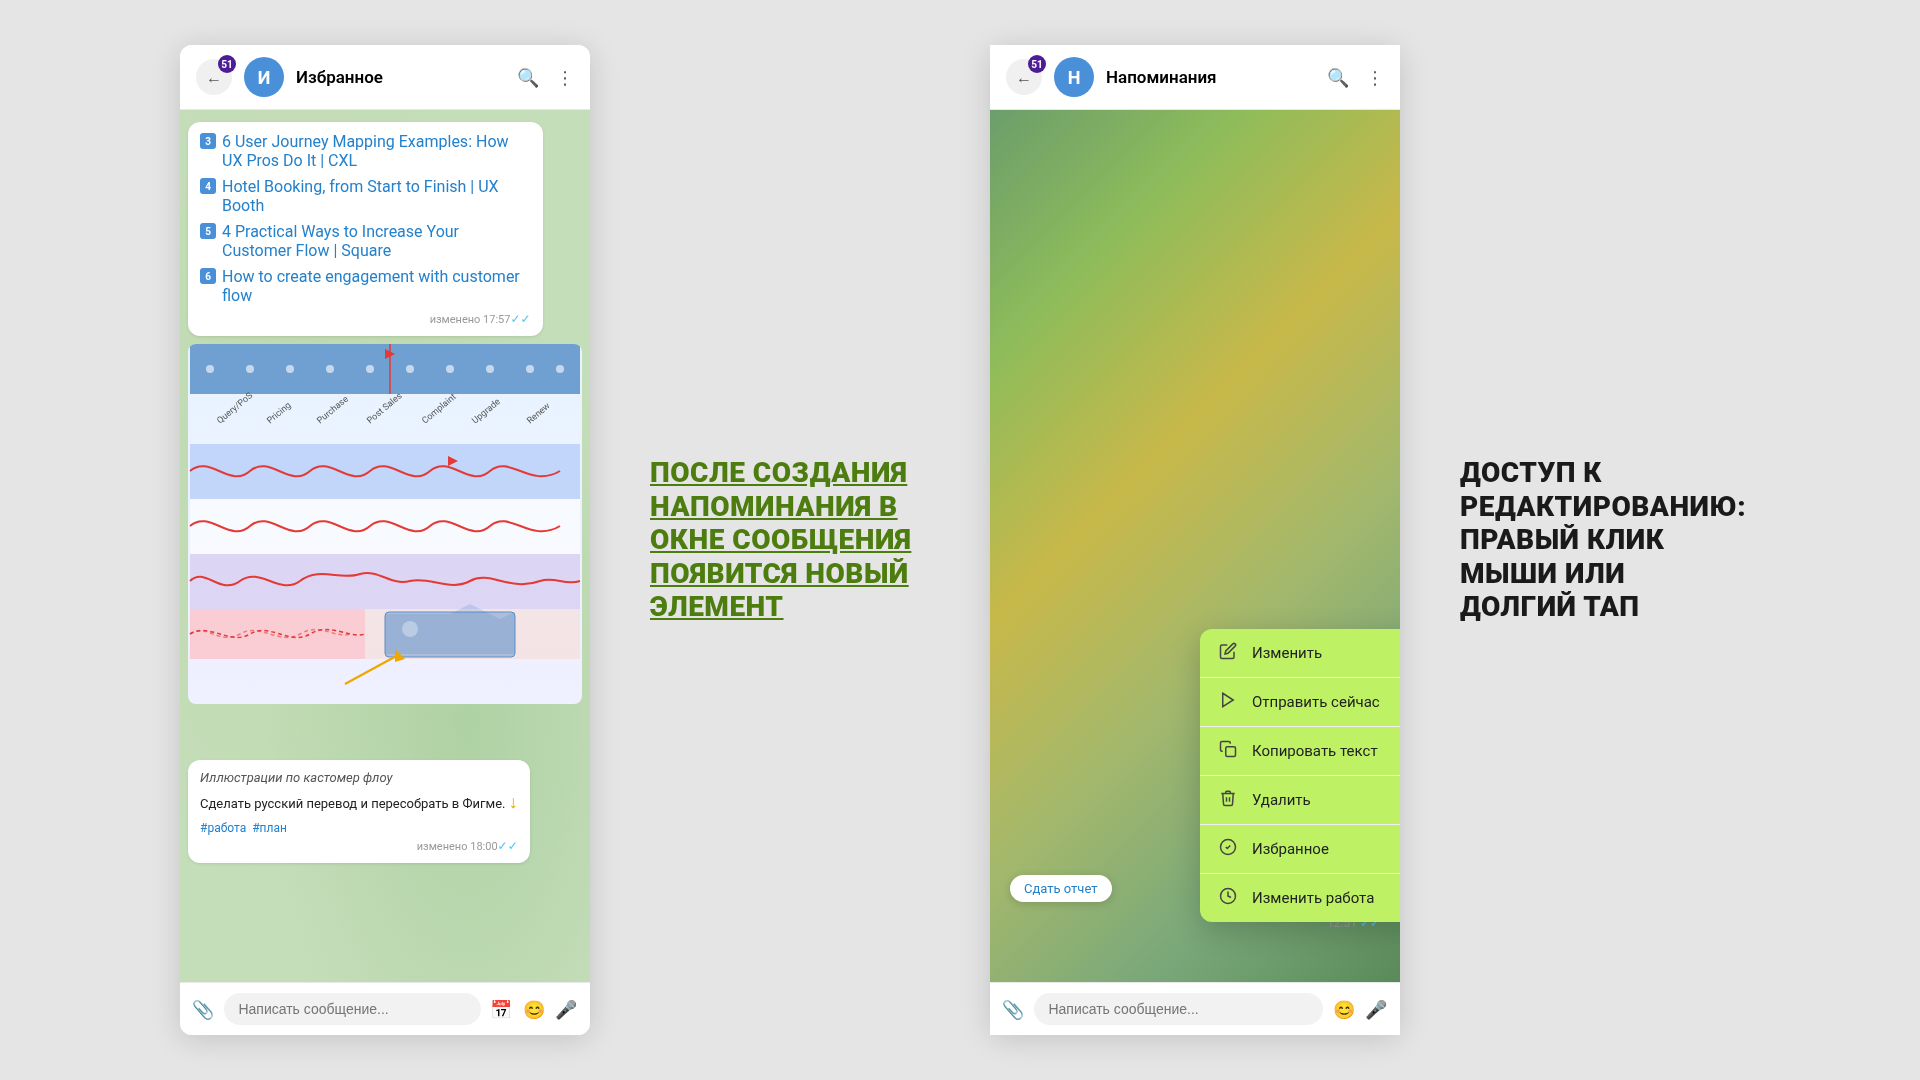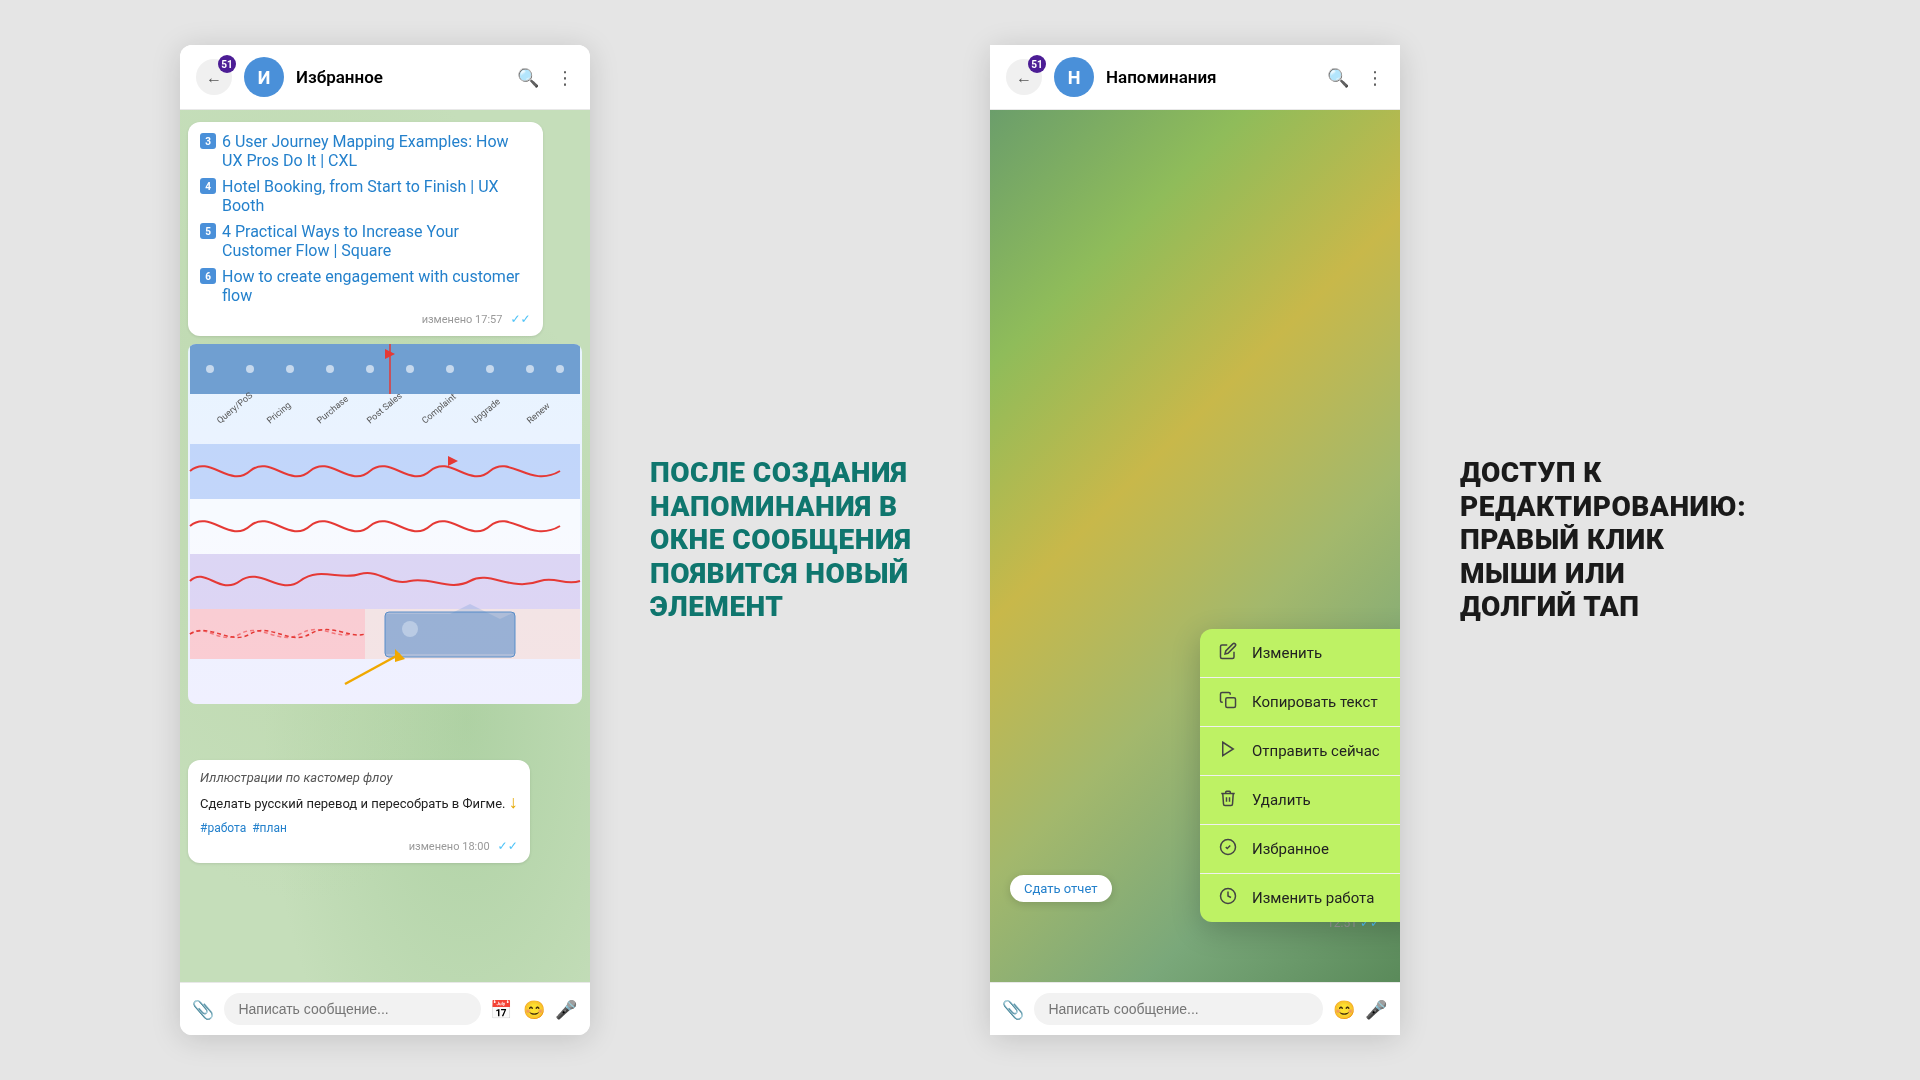--- a/index.html
+++ b/index.html
@@ -140,21 +140,21 @@
       align-items: center;
       justify-content: center;
       flex-shrink: 0;
       margin-top: 1px;
     }
 
     .message-meta {
       display: flex;
       justify-content: flex-end;
       align-items: center;
-      gap: 8px;
+      gap: 0;
       margin-top: 4px;
     }
 
     .message-time {
       font-size: 11px;
       color: #999;
     }
 
     .message-check {
       color: #4fc3f7;
@@ -240,24 +240,25 @@
 
     
     .middle-text {
       width: 280px;
       text-align: left;
     }
 
     .middle-text h2 {
       font-size: 28px;
       font-weight: 900;
-      color: #0f766e;
+      color: #4d7c0f;
       line-height: 1.2;
       text-transform: uppercase;
       letter-spacing: 0.5px;
+      text-decoration: underline;
     }
 
     
     .telegram-window-right {
       width: 410px;
       height: 990px;
       background: #fff;
       border-radius: 12px;
       box-shadow: 0 4px 30px rgba(0,0,0,0.15);
       display: flex;
@@ -547,33 +548,33 @@
             <svg width="18" height="18" viewBox="0 0 24 24" fill="none" stroke="#444" stroke-width="2">
               <path d="M11 4H4a2 2 0 0 0-2 2v14a2 2 0 0 0 2 2h14a2 2 0 0 0 2-2v-7"></path>
               <path d="M18.5 2.5a2.121 2.121 0 0 1 3 3L12 15l-4 1 1-4 9.5-9.5z"></path>
             </svg>
           </span>
           <span>Изменить</span>
         </div>
         <div class="context-menu-item">
           <span class="ctx-icon">
             <svg width="18" height="18" viewBox="0 0 24 24" fill="none" stroke="#444" stroke-width="2">
+              <polygon points="5 3 19 12 5 21 5 3"></polygon>
+            </svg>
+          </span>
+          <span>Отправить сейчас</span>
+        </div>
+        <div class="context-menu-item">
+          <span class="ctx-icon">
+            <svg width="18" height="18" viewBox="0 0 24 24" fill="none" stroke="#444" stroke-width="2">
               <rect x="9" y="9" width="13" height="13" rx="2" ry="2"></rect>
               <path d="M5 15H4a2 2 0 0 1-2-2V4a2 2 0 0 1 2-2h9a2 2 0 0 1 2 2v1"></path>
             </svg>
           </span>
           <span>Копировать текст</span>
-        </div>
-        <div class="context-menu-item">
-          <span class="ctx-icon">
-            <svg width="18" height="18" viewBox="0 0 24 24" fill="none" stroke="#444" stroke-width="2">
-              <polygon points="5 3 19 12 5 21 5 3"></polygon>
-            </svg>
-          </span>
-          <span>Отправить сейчас</span>
         </div>
         <div class="context-menu-item">
           <span class="ctx-icon">
             <svg width="18" height="18" viewBox="0 0 24 24" fill="none" stroke="#444" stroke-width="2">
               <polyline points="3 6 5 6 21 6"></polyline>
               <path d="M19 6l-1 14a2 2 0 0 1-2 2H8a2 2 0 0 1-2-2L5 6"></path>
               <path d="M10 11v6M14 11v6"></path>
               <path d="M9 6V4a1 1 0 0 1 1-1h4a1 1 0 0 1 1 1v2"></path>
             </svg>
           </span>

